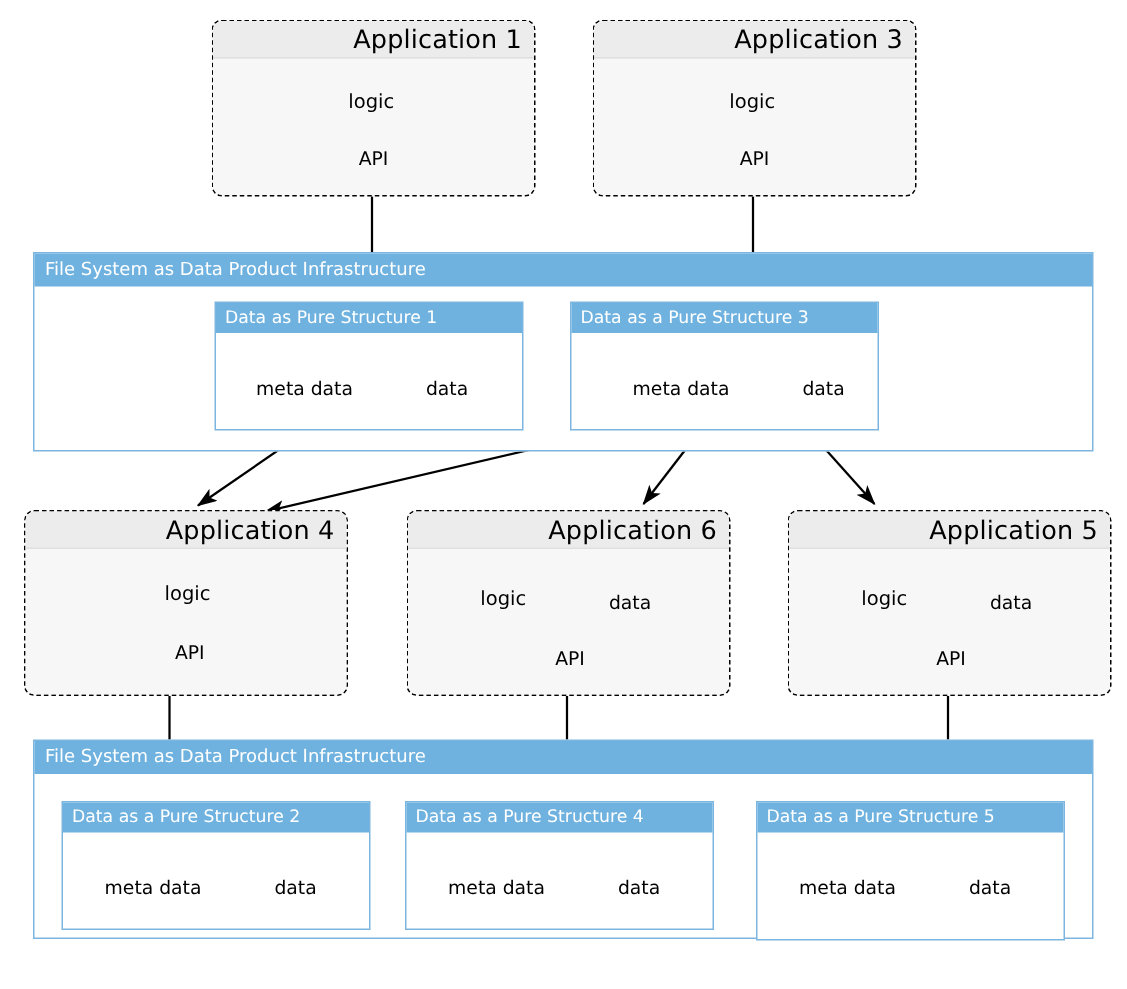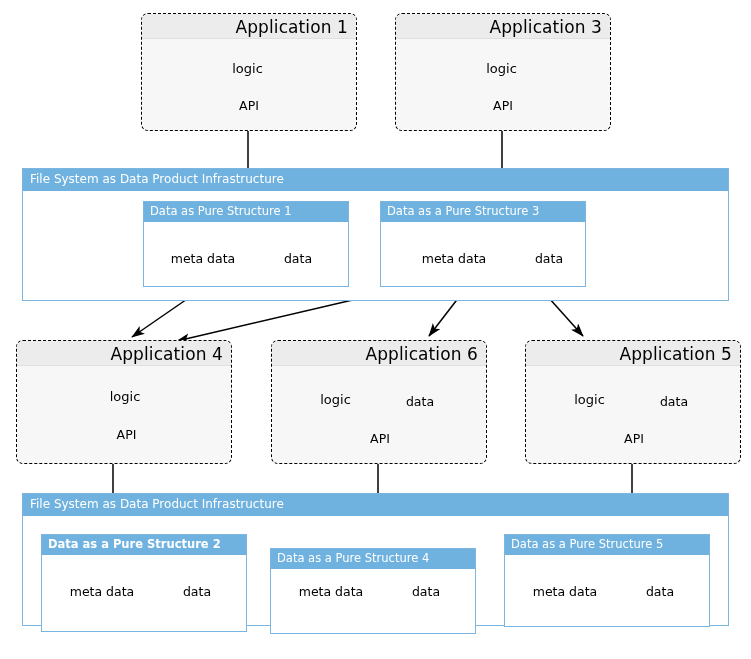--- a/index.html
+++ b/index.html
@@ -215,26 +215,26 @@
   <div class="ds" style="left:380px; top:201px; width:206px; height:86px;padding-left:32px;">
     <div class="ds-header"></div>
     <div class="ds-title">Data as a Pure Structure 3</div>
   </div>
 
   <div class="infra" style="left:22px; top:493px; width:707px; height:133px;">
     <div class="infra-header"></div>
     <div class="infra-title">File System as Data Product Infrastructure</div>
   </div>
 
-  <div class="ds" style="left:41px; top:534px; width:206px; height:98px;font-weight:bold;">
+  <div class="ds" style="left:41px; top:534px; width:206px; height:86px;">
     <div class="ds-header"></div>
     <div class="ds-title">Data as a Pure Structure 2</div>
   </div>
 
-  <div class="ds" style="left:270px; top:534px; width:206px; height:86px;margin-top:14px;">
+  <div class="ds" style="left:270px; top:534px; width:206px; height:86px;">
     <div class="ds-header"></div>
     <div class="ds-title">Data as a Pure Structure 4</div>
   </div>
 
   <div class="ds" style="left:504px; top:534px; width:206px; height:93px;">
     <div class="ds-header"></div>
     <div class="ds-title">Data as a Pure Structure 5</div>
   </div>
 
   <div class="app-box" style="left:141px; top:13px; width:216px; height:118px;">

